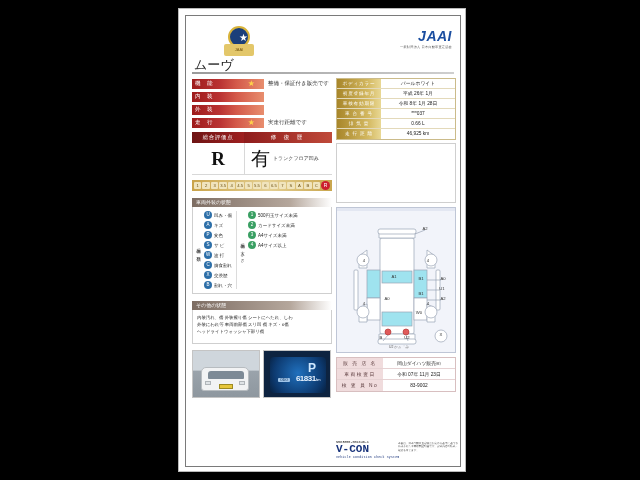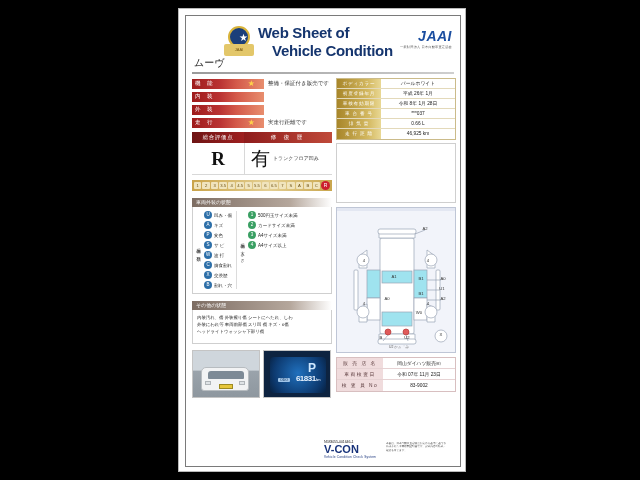--- a/index.html
+++ b/index.html
@@ -50,21 +50,21 @@
   .t2 { font-size: 15px; line-height: 18px; padding-left: 14px; }
   .jaai {
     position: absolute; right: 8px; top: 12px; text-align: right;
   }
   .jaai .mark {
     color: #1b4ea0; font-weight: bold; font-size: 14px; letter-spacing: 0.5px;
     font-style: italic;
   }
   .jaai .sub { color: #555; font-size: 3.2px; letter-spacing: .2px; margin-top: 1px;}
   .modelname {
-    position: absolute; left: 8px; top: 40px; font-size: 10px; color: #222;
+    position: absolute; left: 8px; top: 40px; font-size: 13px; color: #222;
   }
   .hdrline {
     position: absolute; left: 6px; right: 6px; top: 56px; height: 2px;
     background: linear-gradient(to right,#9a9a9a,#cfcfcf);
   }
 
   
   .cols { position: absolute; left: 6px; top: 62px; width: 264px; }
   .colL { position: absolute; left: 0; top: 0; width: 140px; }
   .colR { position: absolute; left: 144px; top: 0; width: 120px; }
@@ -202,21 +202,21 @@
   .dealer { margin-top: 4px; width: 120px; border: 1px solid #d8bfc0; }
   .drow { display: flex; height: 11px; border-bottom: 1px solid #e6d2d3; }
   .drow:last-child { border-bottom: none; }
   .dkey {
     width: 46px; background: #f0dcdd; color: #5a3a3c; font-size: 4.8px;
     line-height: 11px; text-align: center; letter-spacing: 1.5px;
   }
   .dval { flex: 1; font-size: 4.8px; color: #222; line-height: 11px; text-align: center; background: #fff; }
 
   
-  .vcon { position: absolute; left: 138px; top: 424px; width: 124px; }
+  .vcon { position: absolute; left: 150px; top: 424px; width: 124px; font-family: Liberation Mono, monospace; }
   .vcon .docno { font-size: 3.6px; color: #222; letter-spacing: -0.1px; }
   .vcon .brand { color: #17327a; font-weight: bold; font-size: 11px; line-height: 11px; }
   .vcon .brandsub { color: #17327a; font-size: 3.2px; letter-spacing: .2px; }
   .vcon .legal {
     position: absolute; right: 0; top: 2px; width: 62px; font-size: 2.6px; color: #444; line-height: 3.4px;
   }
 </style>
 </head>
 <body>
 
@@ -225,24 +225,20 @@
     <div id="inner">
 
       <div class="hdr">
         <div class="crest">
           <div class="disc">
             <span class="star">★</span>
           </div>
           <div class="ribbon">JAAI</div>
         </div>
 
-        <div class="titlewrap">
-          <div class="t1">Web Sheet of</div>
-          <div class="t2">Vehicle Condition</div>
-        </div>
 
         <div class="jaai">
           <div class="mark">JAAI</div>
           <div class="sub">一般財団法人 日本自動車査定協会</div>
         </div>
 
         <div class="modelname">ムーヴ</div>
         <div class="hdrline"></div>
       </div>
 

